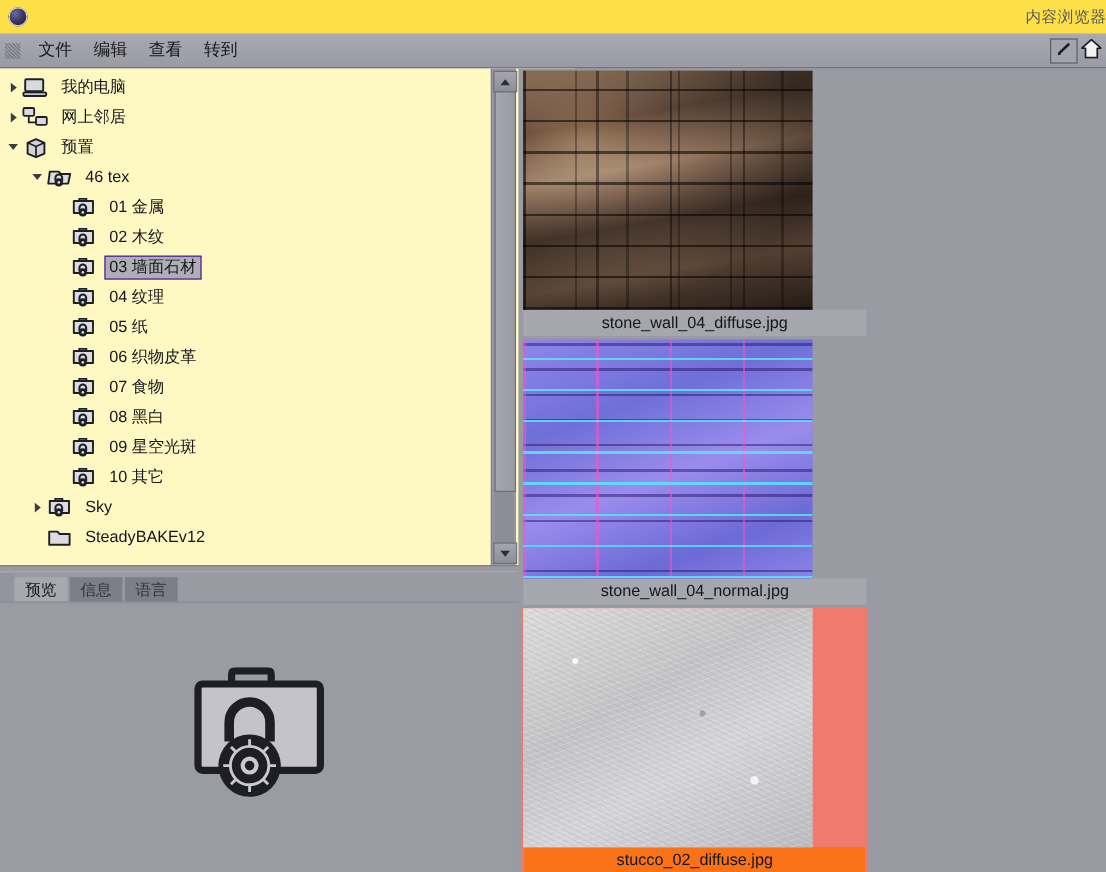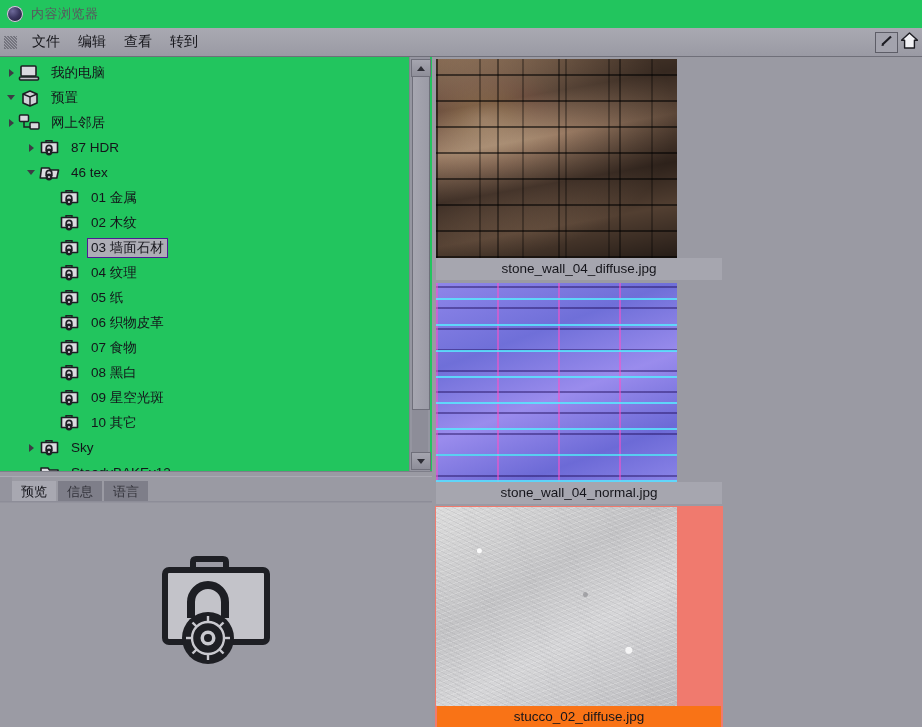--- a/index.html
+++ b/index.html
@@ -8,23 +8,23 @@
     background:#94949e;
     font-family:"Liberation Sans","DejaVu Sans",sans-serif;
     font-size:13px;color:#1c1c22;
     -webkit-font-smoothing:antialiased;
   }
   .app{position:relative;width:922px;height:727px;}
 
   
   .titlebar{
     position:absolute;left:0;top:0;width:922px;height:28px;
-    background:#22c55e;
+    background:#fde047;
     border-bottom:1px solid #b9b9bf;
-    display:flex;align-items:center;
+    display:flex;align-items:center;justify-content:space-between;
   }
   .title-icon{
     width:16px;height:16px;margin-left:7px;margin-right:8px;
     border-radius:50%;
     background:radial-gradient(circle at 35% 32%, #6e6a9a 0%, #3b3760 45%, #17142c 100%);
     box-shadow:0 0 0 1px #d3d3dc inset;
     flex:none;
   }
   .title-text{font-size:13px;color:#58585f;letter-spacing:.5px;}
 
@@ -48,21 +48,21 @@
   .menu-right{margin-left:auto;display:flex;align-items:center;padding-right:2px;gap:1px;}
   .tool-btn{
     width:21px;height:19px;display:flex;align-items:center;justify-content:center;
     border:1px solid #5d5d67;background:#a3a3ad;
   }
   .tool-btn.plain{border:none;background:transparent;}
 
   
   .tree-panel{
     position:absolute;left:0;top:57px;width:432px;height:414px;
-    background:#22c55e;
+    background:#fef9c3;
     overflow:hidden;
     padding-left:47px;
   }
   .tree-inner{position:absolute;left:0;top:0;width:406px;height:414px;padding-top:3px;}
   .tree-row{
     position:relative;height:25px;display:flex;align-items:center;white-space:nowrap;cursor:default;
   }
   .twisty{
     width:14px;height:14px;flex:none;display:flex;align-items:center;justify-content:center;
     font-size:0;
@@ -249,54 +249,40 @@
           <span class="node-icon ico">
             <svg width="24" height="20" viewBox="0 0 24 20">
               <rect x="3" y="3" width="15" height="10" rx="1" fill="#d9d9df" stroke="#1e1f24" stroke-width="1.6"></rect>
               <rect x="1.5" y="14" width="19" height="3" rx="1" fill="#c2c2c9" stroke="#1e1f24" stroke-width="1.6"></rect>
             </svg>
           </span>
           <span class="node-label">我的电脑</span>
         </div>
         <div class="tree-row">
           <div style="width: 4px; flex: 0 0 auto;"></div>
-          <div class="twisty open"></div>
-          <span class="node-icon ico">
-            <svg width="24" height="20" viewBox="0 0 24 20">
-              <path d="M5 6 L12 3 L19 6 L19 15 L12 18 L5 15 Z" fill="#d2d2d8" stroke="#1e1f24" stroke-width="1.6" stroke-linejoin="round"></path>
-              <path d="M5 6 L12 9 L19 6 M12 9 L12 18" fill="none" stroke="#1e1f24" stroke-width="1.4"></path>
-            </svg>
-          </span>
-          <span class="node-label">预置</span>
-        </div>
-        <div class="tree-row">
-          <div style="width: 4px; flex: 0 0 auto;"></div>
           <div class="twisty closed"></div>
           <span class="node-icon ico">
             <svg width="24" height="20" viewBox="0 0 24 20">
               <rect x="1.5" y="2" width="9" height="6.5" rx="1" fill="#d9d9df" stroke="#1e1f24" stroke-width="1.5"></rect>
               <rect x="12" y="9.5" width="9" height="6.5" rx="1" fill="#d9d9df" stroke="#1e1f24" stroke-width="1.5"></rect>
               <path d="M6 9 L6 14 L12.5 14" fill="none" stroke="#1e1f24" stroke-width="1.5"></path>
             </svg>
           </span>
           <span class="node-label">网上邻居</span>
         </div>
         <div class="tree-row">
-          <div style="width: 24px; flex: 0 0 auto;"></div>
-          <div class="twisty closed"></div>
-          <span class="node-icon ico">
-            <svg width="24" height="20" viewBox="0 0 24 20">
-              <path d="M3.5 4.5 L19.5 4.5 L19.5 14.5 L3.5 14.5 Z" fill="#dcdce1" stroke="#1e1f24" stroke-width="1.6" stroke-linejoin="round"></path>
-              <path d="M8 4.5 L8 2.8 L14 2.8 L14 4.5" fill="none" stroke="#1e1f24" stroke-width="1.4"></path>
-              <path d="M8.2 13 L8.2 10.2 A2.8 2.8 0 0 1 13.8 10.2 L13.8 13" fill="none" stroke="#1e1f24" stroke-width="1.7"></path>
-              <circle cx="11" cy="14" r="3.4" fill="#1e1f24"></circle>
-              <circle cx="11" cy="14" r="1.1" fill="#d6d6dc"></circle>
-            </svg>
-          </span>
-          <span class="node-label">87 HDR</span>
+          <div style="width: 4px; flex: 0 0 auto;"></div>
+          <div class="twisty open"></div>
+          <span class="node-icon ico">
+            <svg width="24" height="20" viewBox="0 0 24 20">
+              <path d="M5 6 L12 3 L19 6 L19 15 L12 18 L5 15 Z" fill="#d2d2d8" stroke="#1e1f24" stroke-width="1.6" stroke-linejoin="round"></path>
+              <path d="M5 6 L12 9 L19 6 M12 9 L12 18" fill="none" stroke="#1e1f24" stroke-width="1.4"></path>
+            </svg>
+          </span>
+          <span class="node-label">预置</span>
         </div>
         <div class="tree-row">
           <div style="width: 24px; flex: 0 0 auto;"></div>
           <div class="twisty open"></div>
           <span class="node-icon ico">
             <svg width="24" height="20" viewBox="0 0 24 20">
               <path d="M3.5 5 L11 5 L12.5 7 L20.5 7 L18.8 15 L2.2 15 Z" fill="#dcdce1" stroke="#1e1f24" stroke-width="1.6" stroke-linejoin="round"></path>
               <path d="M8.2 13 L8.2 10.2 A2.8 2.8 0 0 1 13.8 10.2 L13.8 13" fill="none" stroke="#1e1f24" stroke-width="1.7"></path>
               <circle cx="11" cy="14" r="3.4" fill="#1e1f24"></circle>
               <circle cx="11" cy="14" r="1.1" fill="#d6d6dc"></circle>

